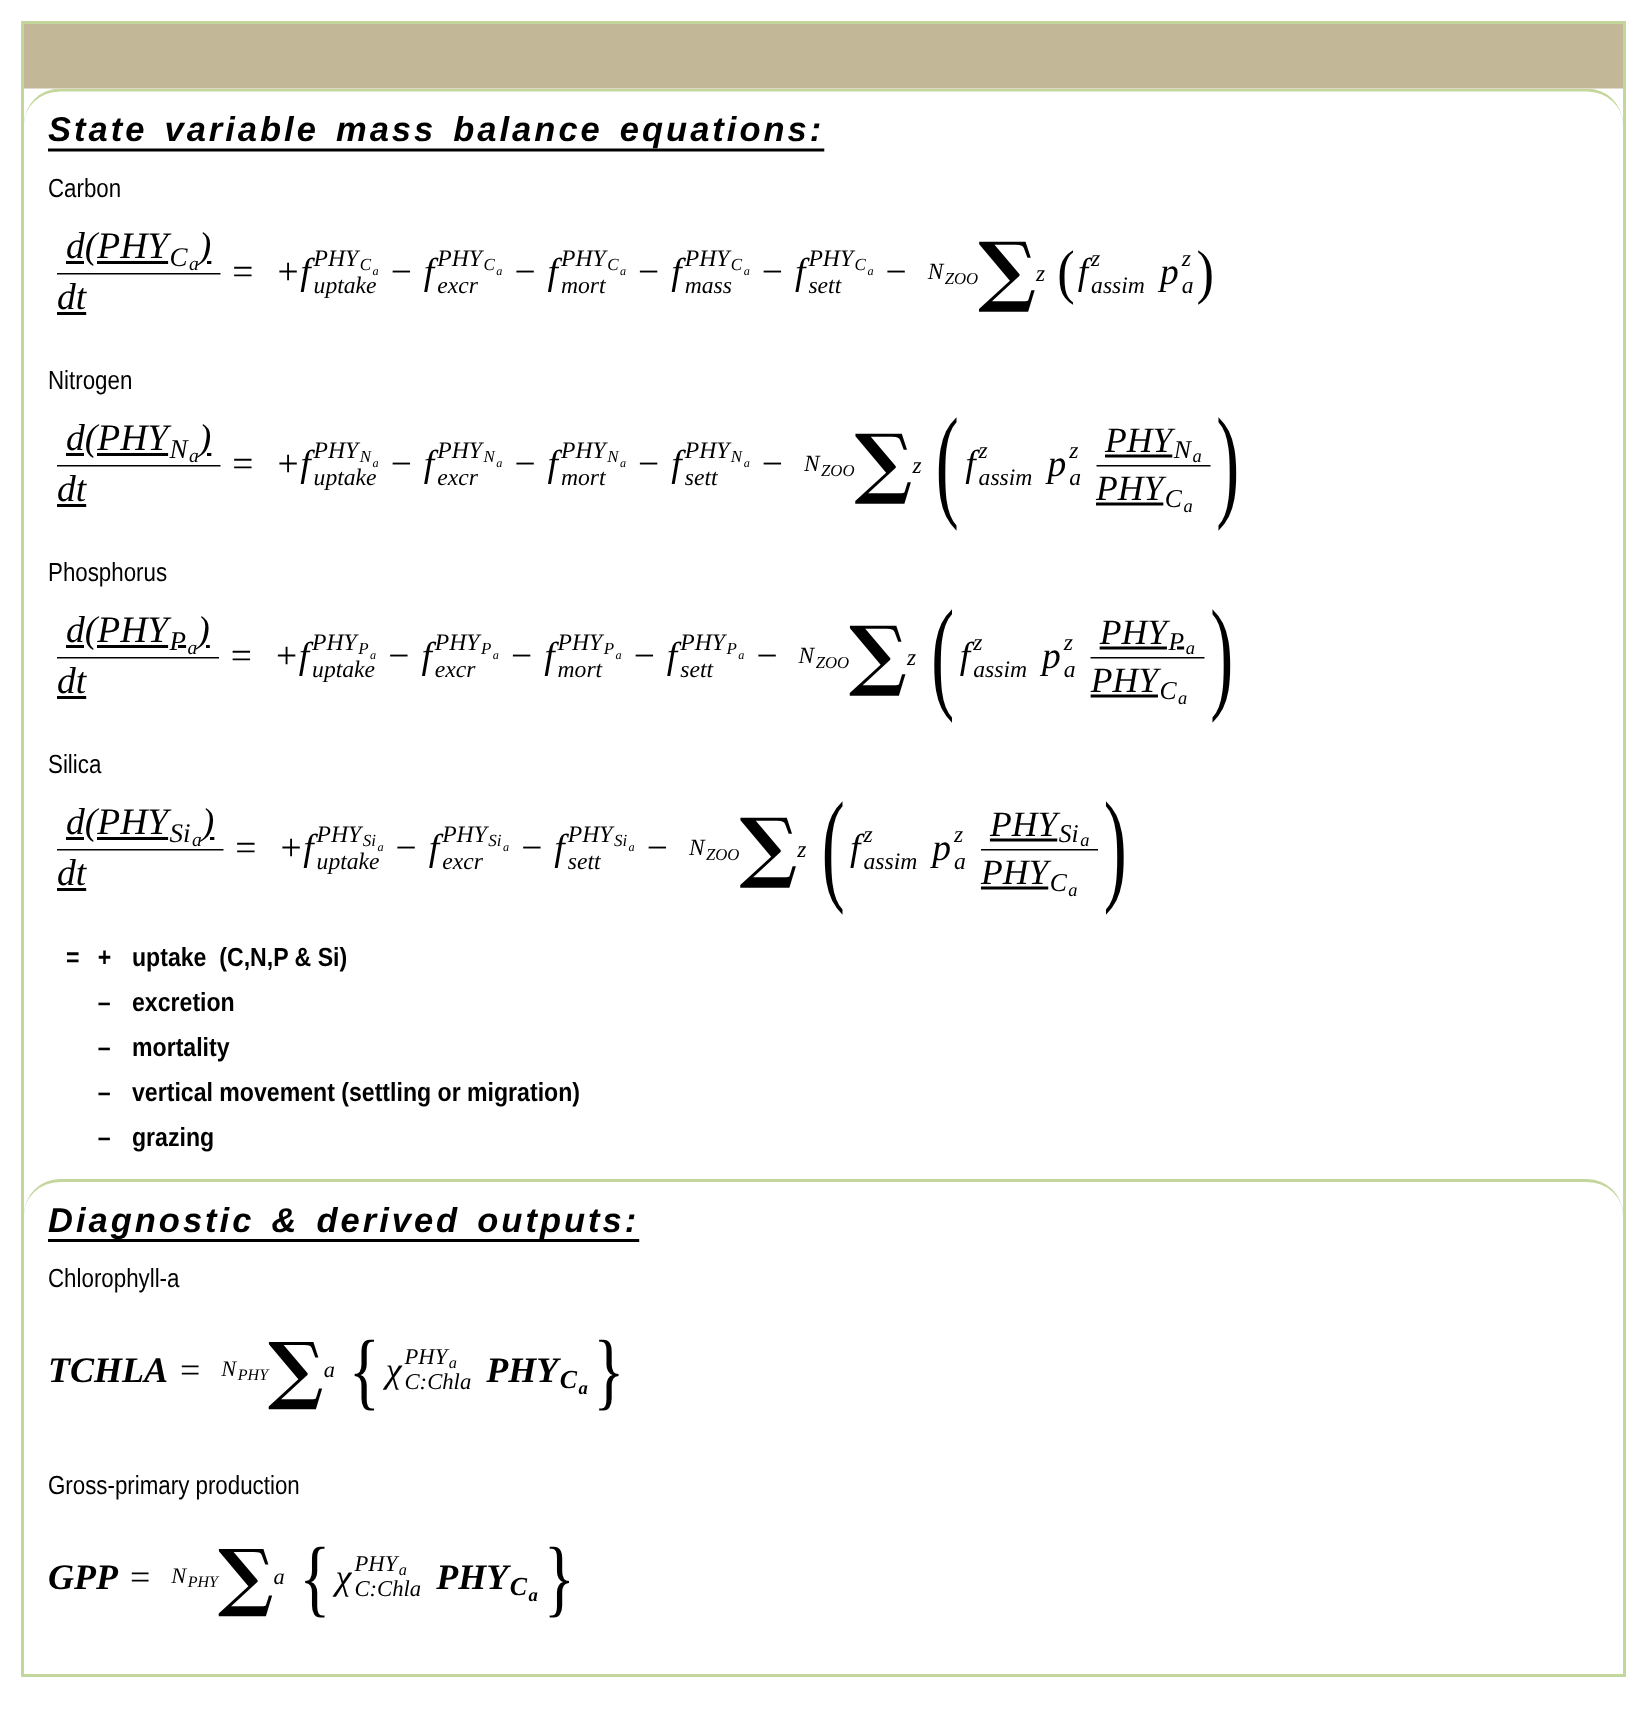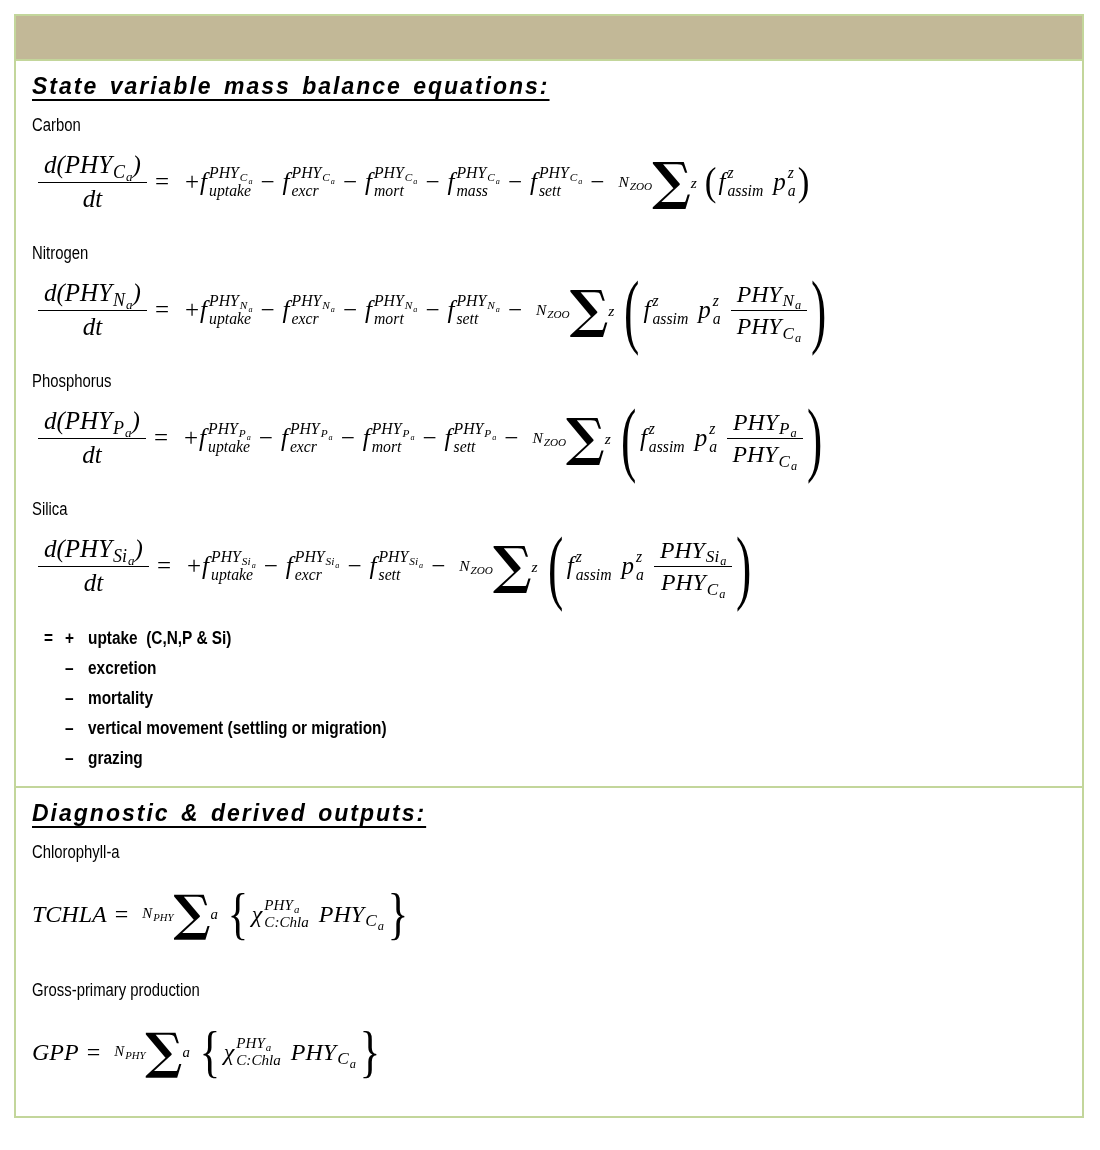--- a/index.html
+++ b/index.html
@@ -7,21 +7,21 @@
   html,body { margin:0; padding:0; }
   body {
     width:1100px; height:1150px; background:#fff; overflow:hidden;
     font-family:"Liberation Sans", sans-serif; color:var(--ink);
   }
   .panel {
     position:absolute; left:14px; top:14px; width:1070px;
     border:2px solid var(--grn); background:#fff;
   }
   .bar { height:43px; background:var(--tan); }
-  .row { border-top:2px solid var(--grn); padding:8px 16px 0; }
+  .row { border-top:2px solid var(--grn); padding:8px 16px 0;border-radius:24px; }
   .row-state { height:727px; }
   .row-diag  { height:330px; }
 
   .sec-title {
     margin:4px 0 0; font-size:23px; font-style:italic; font-weight:bold;
     letter-spacing:2px; word-spacing:3px;
     text-decoration:underline; text-underline-offset:5px; text-decoration-thickness:1.5px;
     font-family:"Liberation Sans", sans-serif;
   }
 
@@ -30,27 +30,27 @@
     transform:scaleX(0.85); transform-origin:0 50%; white-space:nowrap;
   }
 
   
   .eq {
     font-family:"Liberation Serif","DejaVu Serif",serif; font-style:italic;
     font-size:25px; display:flex; align-items:center; height:92px;
     margin-left:6px; white-space:nowrap;
   }
   .eq-diag { height:102px; margin-left:0; font-size:24px; }
-  .mtext { display:inline-block; }
+  .mtext { display:inline-block;font-weight:bold; }
   .gap { margin-left:10px; }
   .op { font-style:normal; margin:0 8px; }
   .op-plus { margin-right:1px; }
   .ns { font-size:0.72em; position:relative; top:0.27em; margin-left:1px; }
 
-  .frac { display:inline-block; text-align:center; line-height:1.2; }
+  .frac { display:inline-block; line-height:1.2;text-decoration:underline; }
   .frac .fnum { display:block; border-bottom:1.6px solid var(--ink); padding:0 6px 2px; }
   .frac .fden { display:block; padding-top:1px; }
   .frac.ratio { font-size:0.95em; margin-left:10px; }
 
   .ss { display:inline-flex; align-items:center; }
   .ssb { display:inline-block; }
   .ssc { display:inline-flex; flex-direction:column; align-items:flex-start;
          font-size:0.63em; line-height:1.12; margin-left:2px; }
   .sscs,.sscb { display:block; }
 

